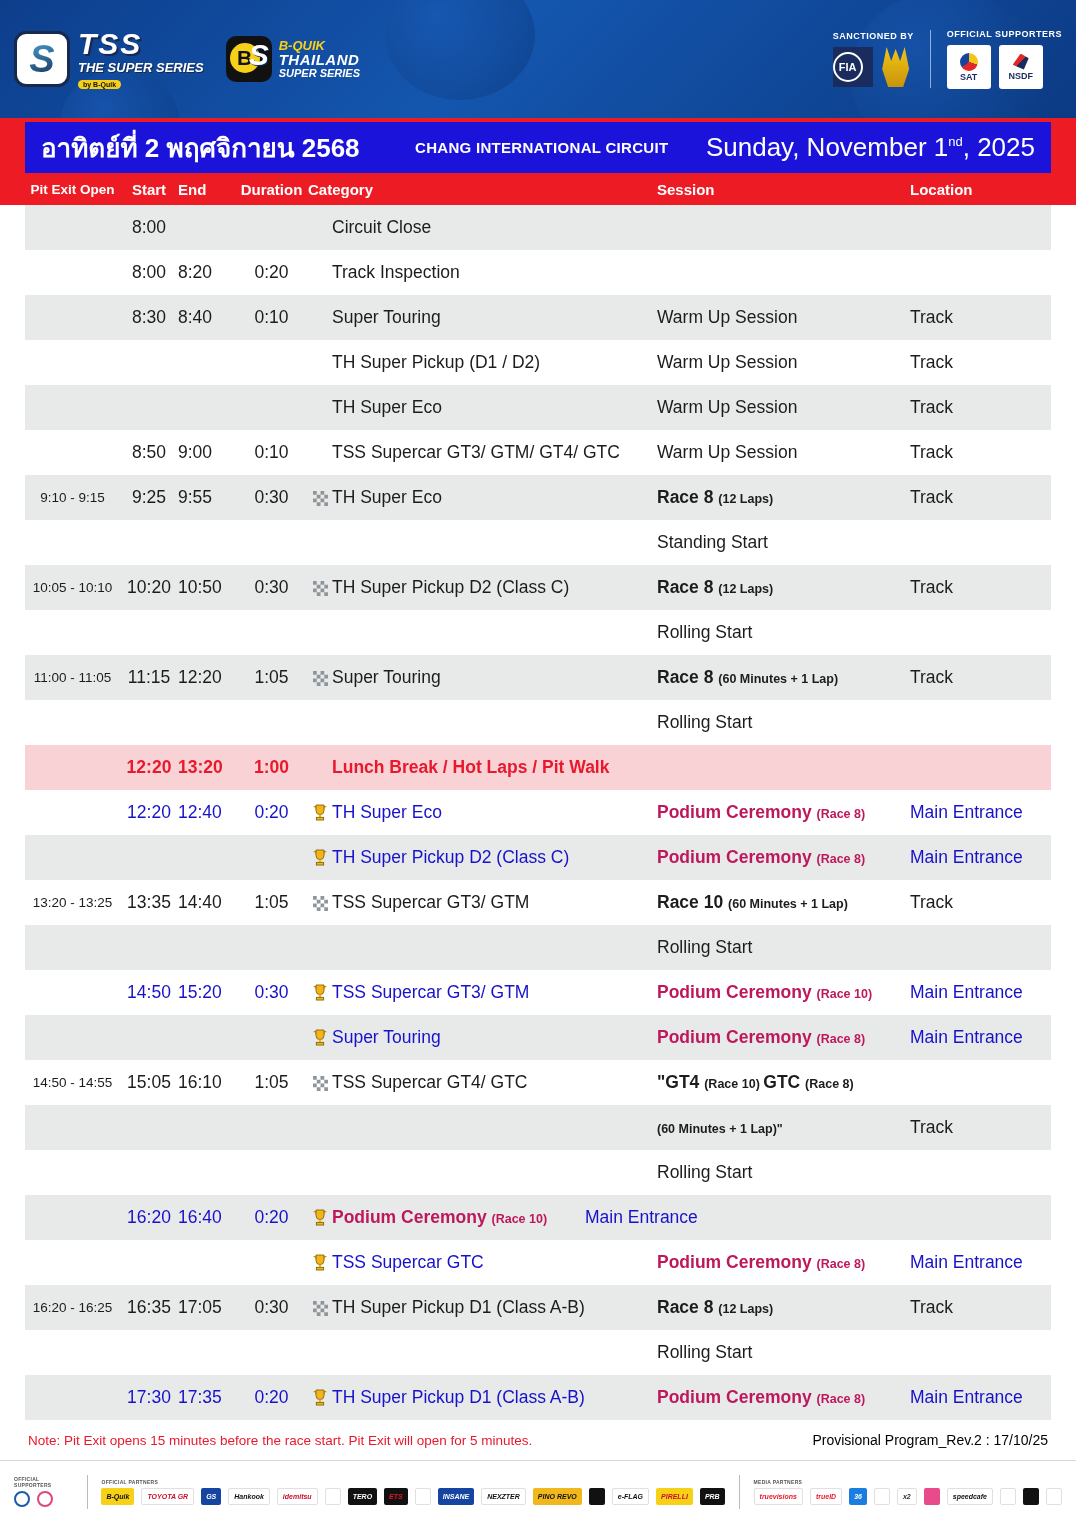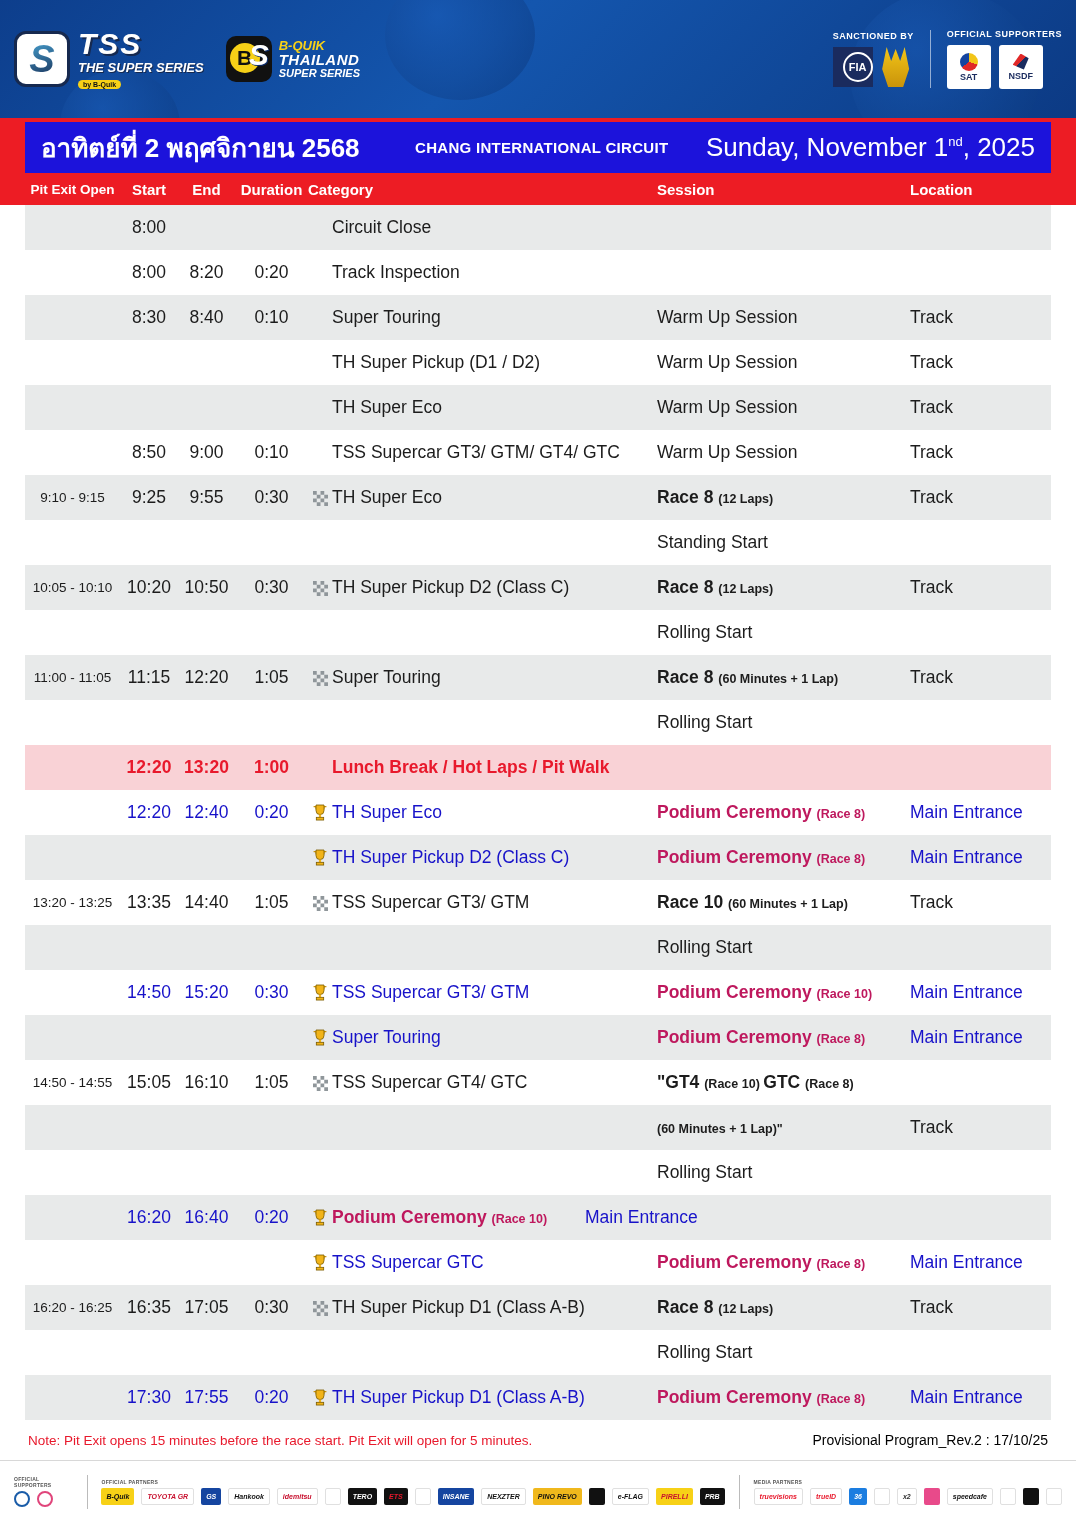--- a/index.html
+++ b/index.html
@@ -34,41 +34,41 @@
   .titles { margin-left:34px; color:#fff; }
   .titles-row1 { display:flex; align-items:baseline; gap:42px; }
   .pt { font-size:27px; font-weight:bold; text-shadow:2px 2px 0 #0a2a6a; }
   .ev { font-size:25px; text-shadow:1px 1px 0 #0a2a6a; }
   .rs { font-size:41px; font-weight:bold; font-style:italic; letter-spacing:1px; text-shadow:3px 3px 0 #0a2a6a; margin-top:-2px; }
 
   .sanction { margin-left:auto; display:flex; align-items:center; gap:16px; color:#fff; }
   .san-block { text-align:left; }
   .san-label { font-size:9px; font-weight:bold; letter-spacing:.5px; margin-bottom:6px; }
   .san-logos { display:flex; gap:8px; align-items:center; }
-  .fia-tile { width:40px; height:40px; background:#1a2b5e; display:flex; align-items:center; justify-content:flex-end; }
+  .fia-tile { width:40px; height:40px; background:#1a2b5e; display:flex; align-items:center; justify-content:flex-start; }
   .fia-inner { width:30px; height:30px; border:2px solid #fff; border-radius:50%; color:#fff; font-size:11px; font-weight:bold; display:flex; align-items:center; justify-content:center; }
   .crest { width:30px; height:40px; background:linear-gradient(#f2c518,#c9930a); clip-path:polygon(20% 0,35% 35%,50% 5%,65% 35%,80% 0,95% 55%,75% 100%,25% 100%,5% 55%); }
   .san-divider { width:1px; height:58px; background:rgba(255,255,255,.55); }
   .sup-tile { width:44px; height:44px; background:#fff; border-radius:3px; display:flex; flex-direction:column; align-items:center; justify-content:center; gap:1px; }
   .sat-swirl { width:18px; height:18px; border-radius:50%; background:conic-gradient(#f2c518 0 30%, #e02828 30% 65%, #1545a0 65% 100%); }
   .sup-name { font-size:9px; font-weight:bold; color:#1a2b5e; }
   .nsdf-mark { width:16px; height:16px; background:linear-gradient(135deg,#e02828 50%, #1a2b5e 50%); clip-path:polygon(50% 0,100% 30%,70% 100%,0 70%); }
 
   
   .band { height:87px; background:#ED1C24; position:relative; }
   .blue-bar { position:absolute; top:4px; left:25px; right:25px; height:51px; background:#1C13DB; display:flex; align-items:center; color:#fff; padding:0 16px; }
   .thai { font-size:26px; font-weight:bold; }
   .circuit { position:absolute; left:390px; font-size:15px; font-weight:bold; letter-spacing:.3px; }
   .en-date { margin-left:auto; font-size:26px; }
   .en-date sup { font-size:13px; }
   .cols { position:absolute; bottom:0; left:0; right:0; height:32px; display:flex; align-items:center; padding:0 25px; color:#fff; font-size:15px; font-weight:bold; }
 
   .c-pit { width:95px; text-align:center; }
   .c-start { width:58px; text-align:center; }
-  .c-end { width:57px; text-align:center; }
+  .c-end { width:57px; text-align:left; }
   .c-dur { width:73px; text-align:center; }
   .c-ic { width:24px; text-align:center; }
   .c-cat { width:325px; }
   .c-ses { width:253px; }
   .c-loc { width:141px; }
   .h-cat { width:349px; }
 
   
   .tbl { padding:0 25px; }
   .row { display:flex; align-items:center; height:45px; font-size:17.5px; color:#1c1c1c; }
@@ -532,21 +532,21 @@
         <span class="c-end"></span>
         <span class="c-dur"></span>
         <span class="c-ic"></span>
         <span class="c-cat"></span>
         <span class="c-ses"><span class="run-p">Rolling Start</span></span>
         <span class="c-loc"></span>
       </div>
       <div class="row gray blue ">
         <span class="c-pit"></span>
         <span class="c-start">17:30</span>
-        <span class="c-end">17:55</span>
+        <span class="c-end">17:35</span>
         <span class="c-dur">0:20</span>
         <span class="c-ic"><svg class="ic-svg" width="16" height="18" viewBox="0 0 20 22">
             <path d="M2 3h3v2a4 4 0 0 0 2 3" fill="none" stroke="#c9930a" stroke-width="1.6"></path>
             <path d="M18 3h-3v2a4 4 0 0 1-2 3" fill="none" stroke="#c9930a" stroke-width="1.6"></path>
             <path d="M5 1h10v7a5 5 0 0 1-10 0z" fill="#f2b418" stroke="#7a5c00" stroke-width="1"></path>
             <rect x="8.6" y="13" width="2.8" height="3.4" fill="#f2b418"></rect>
             <rect x="5.4" y="16.4" width="9.2" height="3.4" fill="#f2b418" stroke="#7a5c00" stroke-width="1"></rect>
           </svg></span>
         <span class="c-cat">TH Super Pickup D1 (Class A-B)</span>
         <span class="c-ses"><span class="run-m">Podium Ceremony </span><span class="run-n">(Race 8)</span></span>

